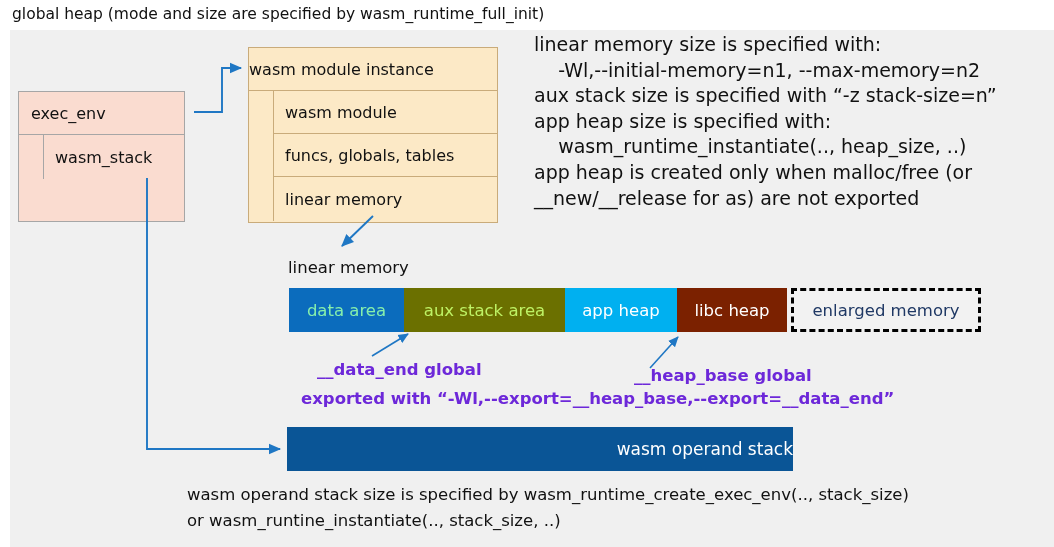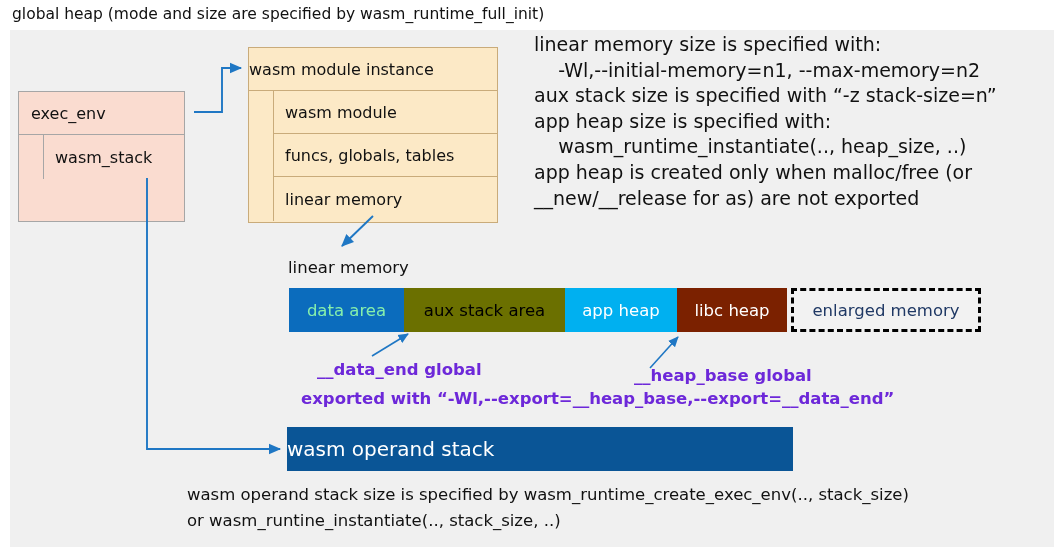--- a/index.html
+++ b/index.html
@@ -163,23 +163,23 @@
   
   #operand-stack-bar {
     position: absolute;
     left: 287px;
     top: 427px;
     width: 506px;
     height: 44px;
     background: #0a5596;
     display: flex;
     align-items: center;
-    justify-content: flex-start;
+    justify-content: flex-end;
     color: #ffffff;
-    font-size: 20px;
+    font-size: 17px;
     white-space: nowrap;
   }
   #operand-stack-notes {
     position: absolute;
     left: 187px;
     top: 482px;
     font-size: 16.5px;
     line-height: 26px;
     white-space: pre;
     color: #111111;
@@ -222,21 +222,21 @@
 app heap size is specified with:
     wasm_runtime_instantiate(.., heap_size, ..)
 app heap is created only when malloc/free (or
 __new/__release for as) are not exported</div>
 
 <div id="linear-memory-label">linear memory</div>
 <div id="linear-memory-bar">
     <div class="mem-seg" style="width: 115px; background: rgb(11, 108, 189); color: #86efac;">
       <span>data area</span>
     </div>
-    <div class="mem-seg" style="width: 161px; background: rgb(107, 112, 0); color: #000000;">
+    <div class="mem-seg" style="width: 161px; background: rgb(107, 112, 0); color: #bef264;">
       <span>aux stack area</span>
     </div>
     <div class="mem-seg" style="width: 112px; background: rgb(0, 176, 240); color: rgb(255, 255, 255);">
       <span>app heap</span>
     </div>
     <div class="mem-seg" style="width: 110px; background: rgb(123, 33, 0); color: rgb(255, 255, 255);">
       <span>libc heap</span>
     </div>
     <div class="mem-seg dashed" style="width: 190px; color: rgb(31, 56, 100);">
       <span>enlarged memory</span>

